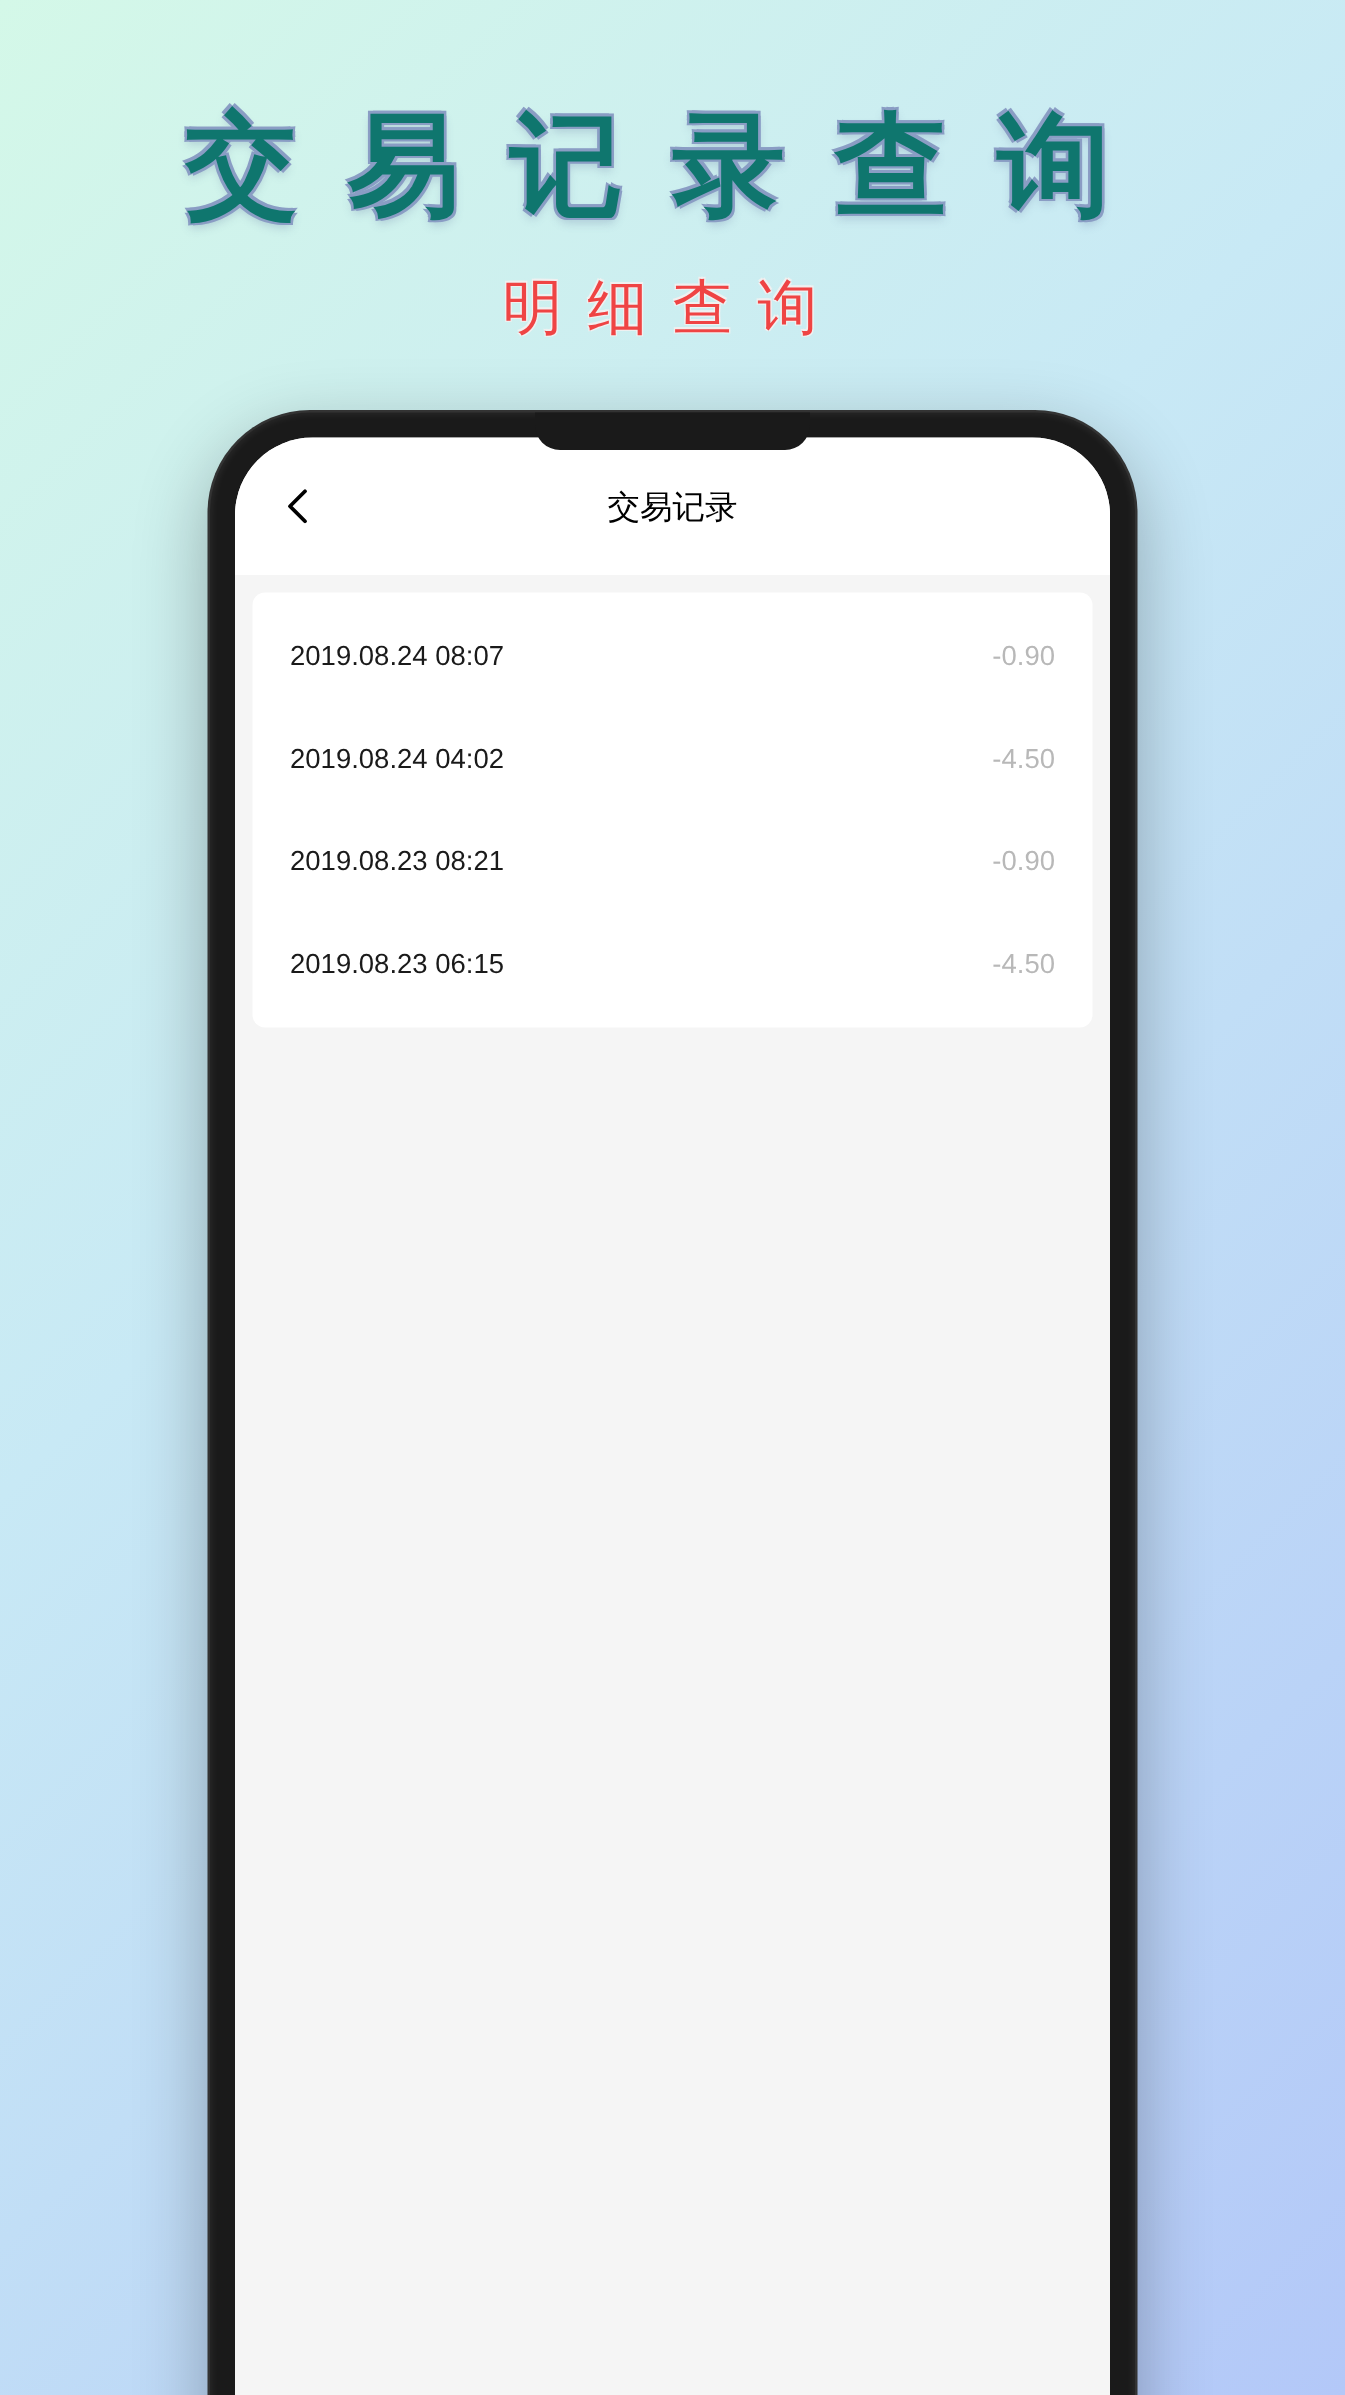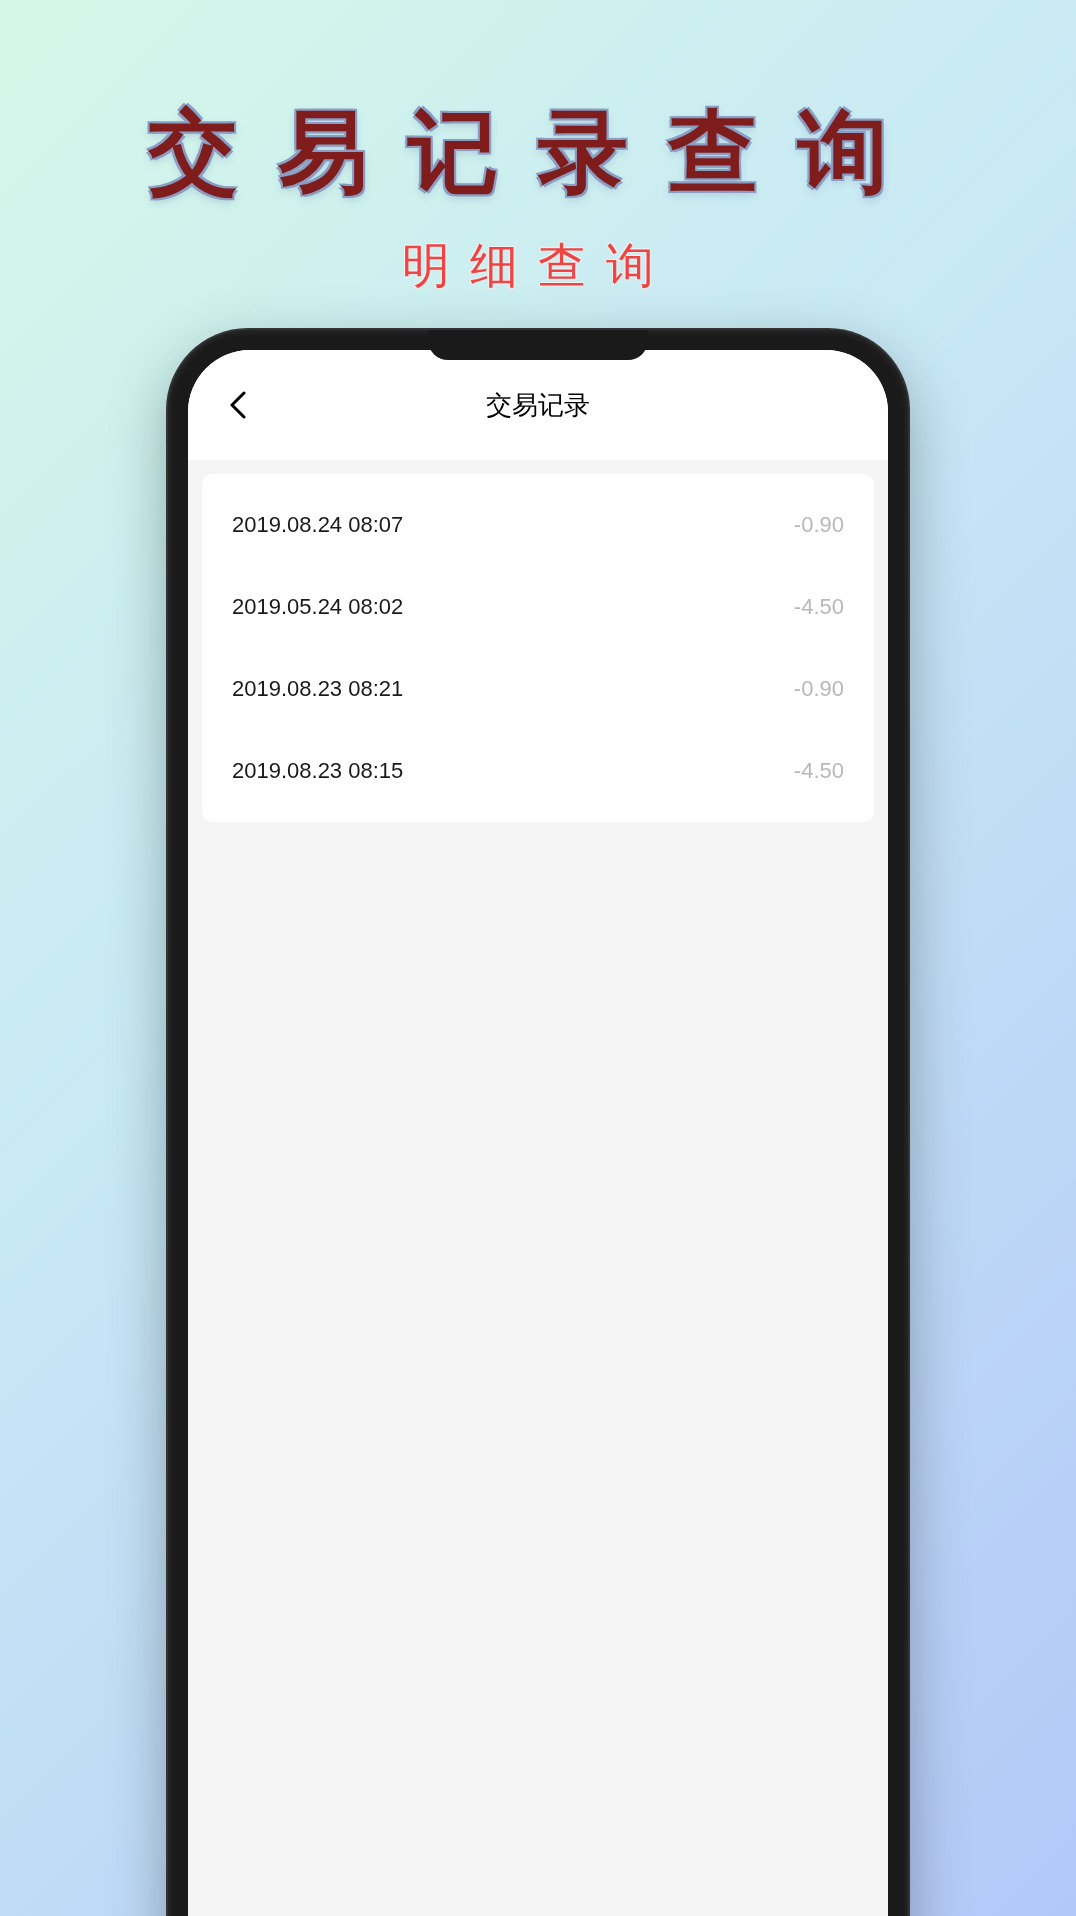--- a/index.html
+++ b/index.html
@@ -12,25 +12,25 @@
       width: 1076px;
       height: 1916px;
       background: linear-gradient(135deg, #d4f8e8 0%, #c8e9f5 40%, #b3c8f8 100%);
       font-family: -apple-system, "PingFang SC", "Microsoft YaHei", sans-serif;
       position: relative;
       overflow: hidden;
     }
     
     .promo-title {
       text-align: center;
-      padding-top: 92px;
+      padding-top: 72px;
       font-size: 90px;
       font-weight: 600;
       letter-spacing: 40px;
-      color: #7f1d1d;
+      color: #0f766e;
       text-shadow: 
         -2px -2px 0 #8a9dc4,
         2px -2px 0 #8a9dc4,
         -2px 2px 0 #8a9dc4,
         2px 2px 0 #8a9dc4,
         0 4px 8px rgba(100,120,160,0.3);
       font-family: "STKaiti", "KaiTi", cursive;
     }
     
     .promo-subtitle {
@@ -164,27 +164,27 @@
       </div>
       <div class="header-title">交易记录</div>
     </div>
 
     <div class="transaction-list">
       <div class="transaction-item">
         <span class="transaction-date">2019.08.24 08:07</span>
         <span class="transaction-amount">-0.90</span>
       </div>
       <div class="transaction-item">
-        <span class="transaction-date">2019.05.24 08:02</span>
+        <span class="transaction-date">2019.08.24 04:02</span>
         <span class="transaction-amount">-4.50</span>
       </div>
       <div class="transaction-item">
         <span class="transaction-date">2019.08.23 08:21</span>
         <span class="transaction-amount">-0.90</span>
       </div>
       <div class="transaction-item">
-        <span class="transaction-date">2019.08.23 08:15</span>
+        <span class="transaction-date">2019.08.23 06:15</span>
         <span class="transaction-amount">-4.50</span>
       </div>
     </div>
 
   </div>
 </div>
 
 </body></html>

